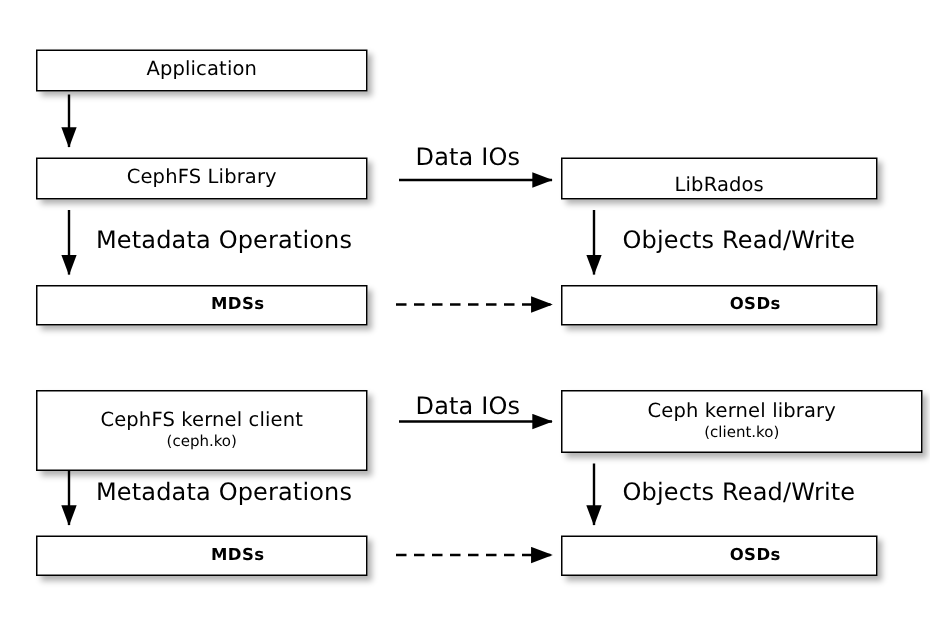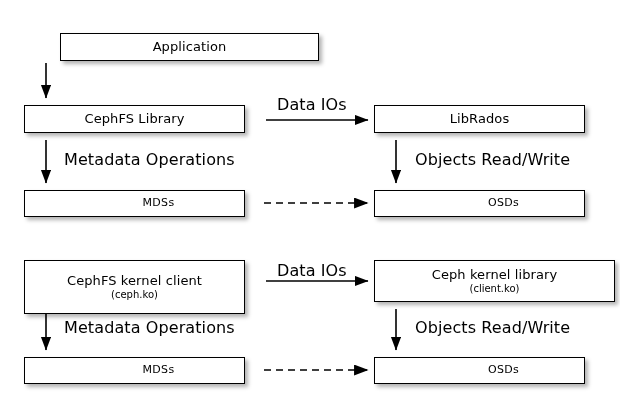--- a/index.html
+++ b/index.html
@@ -39,21 +39,21 @@
     font-size: 13px;
     letter-spacing: 0.1px;
     white-space: nowrap;
   }
   .node .l2 {
     font-size: 10px;
     white-space: nowrap;
   }
   .node.compact .l1 {
     font-size: 11px;
-    font-weight: normal;
+    font-weight: bold;
     letter-spacing: 0.3px;
     padding-left: 48px;
   }
   .edge-label {
     position: absolute;
     font-size: 16px;
     white-space: nowrap;
     letter-spacing: 0.1px;
   }
   svg.edges {
@@ -107,29 +107,29 @@
 
     <g>
       <line x1="396" y1="309" x2="396" y2="350" stroke="#000000" stroke-width="1.6" marker-end="url(#arrowhead)"></line>
     </g>
 
     <g>
       <line x1="264" y1="370" x2="368" y2="370" stroke="#000000" stroke-width="1.7" stroke-dasharray="7,5" marker-end="url(#arrowhead)"></line>
     </g>
   </svg>
 
-  <div class="node" style="left:24px; top:33px; width:259px; height:28px;margin-left:36px;">
+  <div class="node" style="left:24px; top:33px; width:221px; height:28px;">
     <span class="l1">Application</span>
   </div>
 
   <div class="node" style="left:24px; top:105px; width:221px; height:28px;">
     <span class="l1">CephFS Library</span>
   </div>
 
-  <div class="node" style="left:374px; top:105px; width:211px; height:28px;">
+  <div class="node" style="left:374px; top:105px; width:211px; height:28px;justify-content:flex-end;">
     <span class="l1">LibRados</span>
   </div>
 
   <div class="node compact" style="left:24px; top:190px; width:221px; height:27px;">
     <span class="l1">MDSs</span>
   </div>
 
   <div class="node compact" style="left:374px; top:190px; width:211px; height:27px;">
     <span class="l1">OSDs</span>
   </div>

